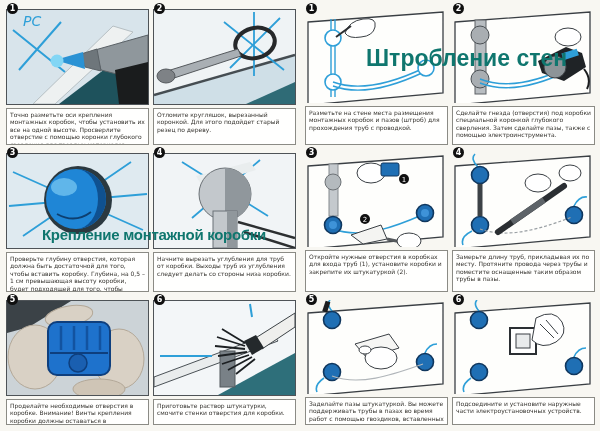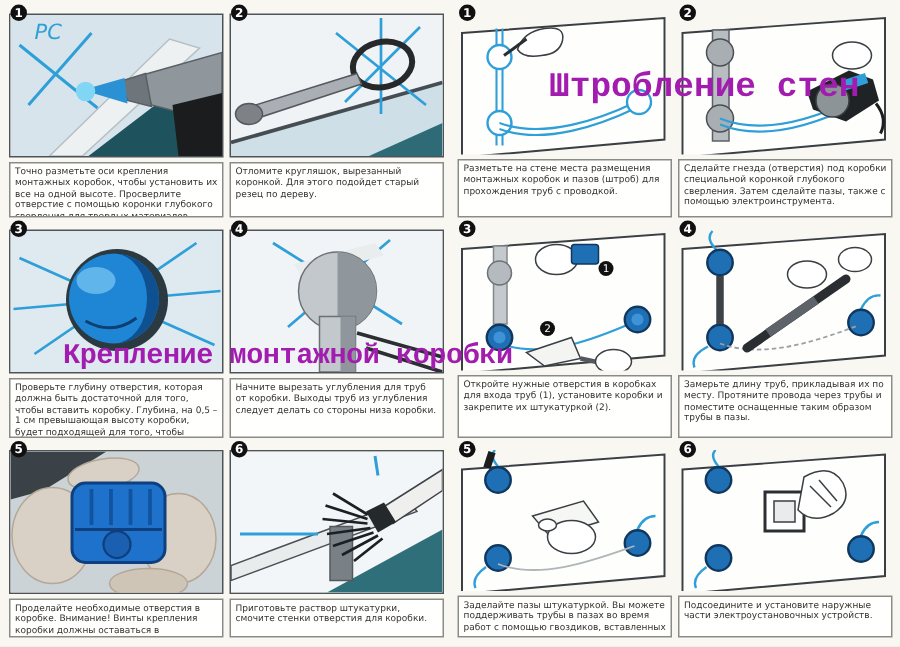--- a/index.html
+++ b/index.html
@@ -10,24 +10,24 @@
   .page-left{left:5px;top:3px;}
   .page-right{left:304px;top:3px;}
   .panel{position:relative;padding-top:6px;display:flex;flex-direction:column;}
   .badge{position:absolute;top:0;left:2px;width:11px;height:11px;border-radius:50%;
          background:#101010;color:#fff;font-size:8px;font-weight:700;line-height:11px;
          text-align:center;z-index:2;}
   .illus{width:141px;height:94px;display:block;margin:0 1px;}
   .photo{border:1px solid #4e5357;background:#fff;}
   .caption{margin:3px 1px 2px;border:1px solid #8b8b85;background:#fffffe;color:#35332e;
            font-size:6px;line-height:1.24;padding:2px 3px;flex:1;overflow:hidden;}
-  .heading{position:absolute;font-family:Liberation Mono, monospace;
-           font-weight:700;white-space:nowrap;color:#a21caf;z-index:5;}
+  .heading{position:absolute;font-family:Liberation Sans, sans-serif;
+           font-weight:700;white-space:nowrap;color:#0f766e;z-index:5;}
   #heading-right{left:366px;top:45px;font-size:23px;}
-  #heading-left{left:42px;top:226px;font-size:19px;letter-spacing:-0.3px;}
+  #heading-left{left:42px;top:226px;font-size:15px;letter-spacing:-0.3px;}
   svg text{font-family:"DejaVu Sans",sans-serif;}
 </style>
 </head>
 <body>
 
 <div class="sheet">
 
   <div class="page page-left">
 
     <div class="panel">

